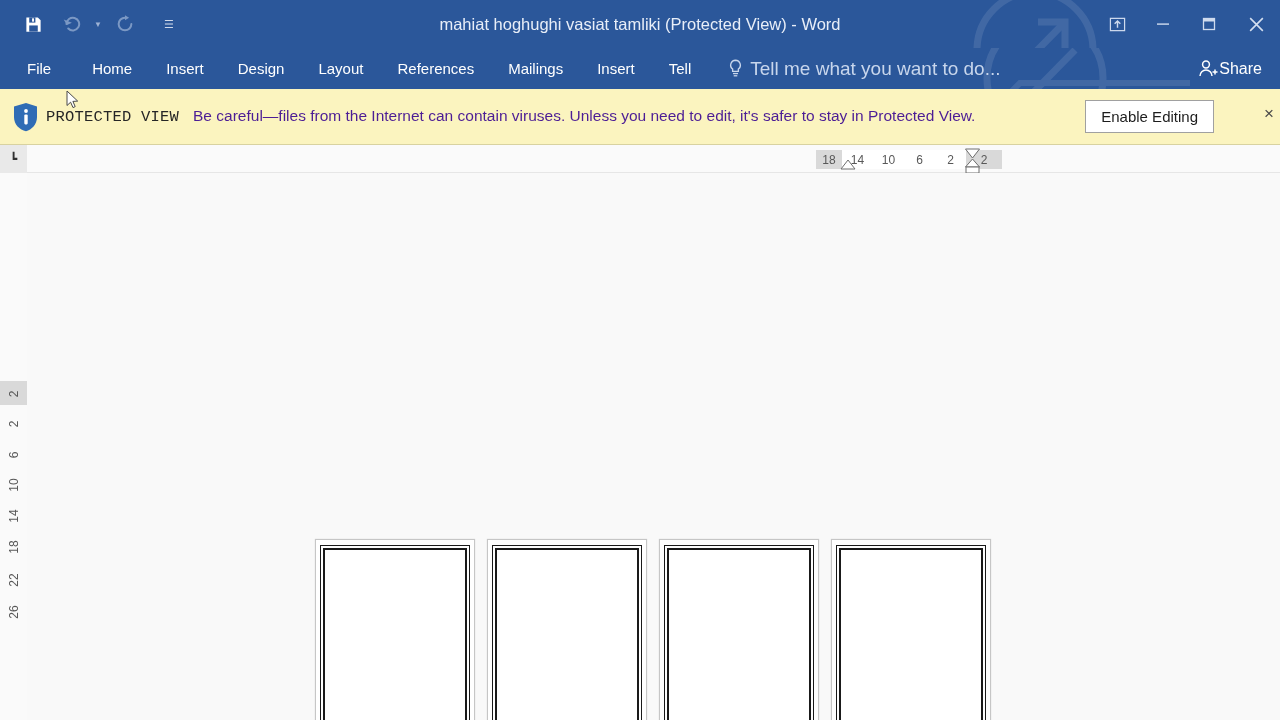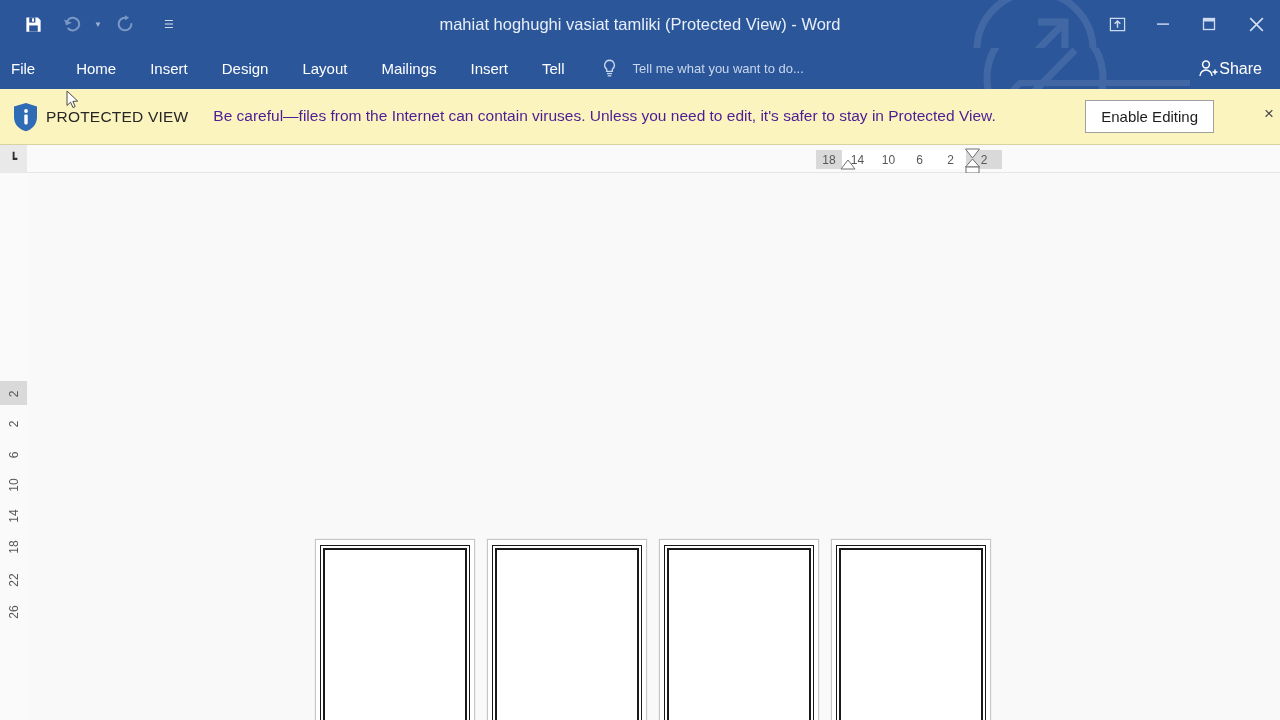--- a/index.html
+++ b/index.html
@@ -76,24 +76,24 @@
   }
   .tab {
     color: #ffffff;
     font-size: 15px;
     padding: 0 17px;
     height: 41px;
     line-height: 41px;
     white-space: nowrap;
     z-index: 2;
   }
-  .tab.file { padding-left: 11px; padding-right: 24px; }
+  .tab.file { padding-left: 27px; padding-right: 24px; }
   .tellme {
-    display: flex; align-items: center; gap: 16px;
-    margin-left: 20px; color: #c8d6ec; font-size: 13px; z-index:2;
+    display: flex; align-items: center; gap: 7px;
+    margin-left: 20px; color: #c8d6ec; font-size: 19px; z-index:2;
   }
   .share-btn {
     position: absolute; right: 0; top: 0;
     height: 41px; display: flex; align-items: center; 
     padding: 0 18px 0 14px;
     color: #ffffff; font-size: 16px; z-index: 3;
   }
 
   
   .pvbar {
@@ -101,21 +101,21 @@
     height: 56px;
     background: #fbf4bf;
     border-bottom: 1px solid #d8d2a0;
     display: flex;
     align-items: center;
     padding-left: 8px;
   }
   .pv-shield { width: 36px; display:flex; justify-content:center; align-items:center; }
   .pv-label {
     font-size: 15.5px; color: #262626; letter-spacing: .2px;
-    margin-left: 2px; margin-right: 25px; white-space: nowrap;
+    margin-left: 2px; margin-right: 14px; white-space: nowrap; font-family: Liberation Mono, monospace;
   }
   .pv-msg {
     font-size: 15.5px; color: #4c1d95; line-height: 1.45;
     max-width: 855px;
   }
   .pv-enable {
     position: absolute; right: 66px; top: 11px;
     background: #ffffff; border: 1px solid #a0a0a0;
     height: 33px; padding: 1px 15px;
     font-size: 15px; color: #1d1d1d;
@@ -296,20 +296,21 @@
     <circle cx="175" cy="150" r="58" fill="none" stroke="#ffffff" stroke-width="7"></circle>
     <path d="M0 210 L95 210 L150 155 L320 155" stroke="#ffffff" stroke-width="6" fill="none"></path>
     <path d="M150 178 L205 122" stroke="#ffffff" stroke-width="7" fill="none"></path>
   </svg>
 
   <div class="tab file">File</div>
   <div class="tab">Home</div>
   <div class="tab">Insert</div>
   <div class="tab">Design</div>
   <div class="tab">Layout</div>
+  <div class="tab">References</div>
   <div class="tab">Mailings</div>
   <div class="tab">Insert</div>
   <div class="tab">Tell</div>
 
   <div class="tellme">
     <svg width="15" height="19" viewBox="0 0 14 18">
       <path d="M7 1.2 a4.6 4.6 0 0 1 2.7 8.3 v2.2 h-5.4 v-2.2 A4.6 4.6 0 0 1 7 1.2 z" fill="none" stroke="#c8d6ec" stroke-width="1.3"></path>
       <rect x="4.6" y="13.2" width="4.8" height="1.2" fill="#c8d6ec"></rect>
       <rect x="5.3" y="15.3" width="3.4" height="1.2" fill="#c8d6ec"></rect>
     </svg>

